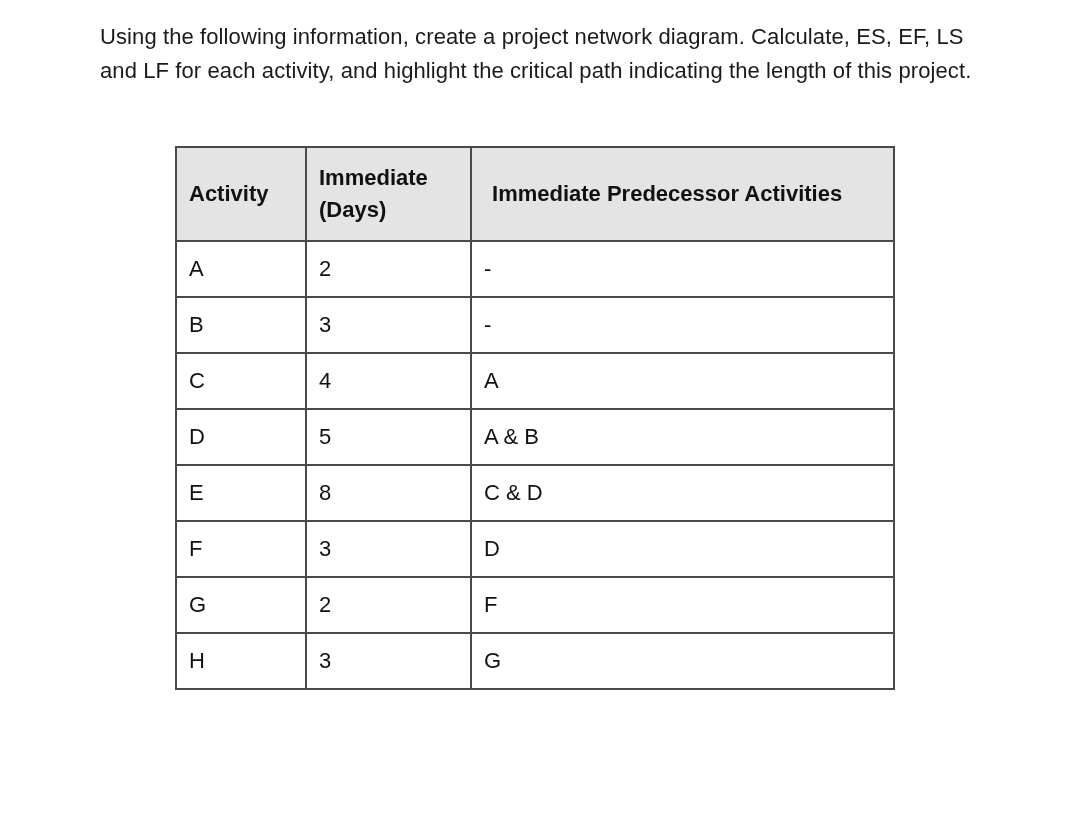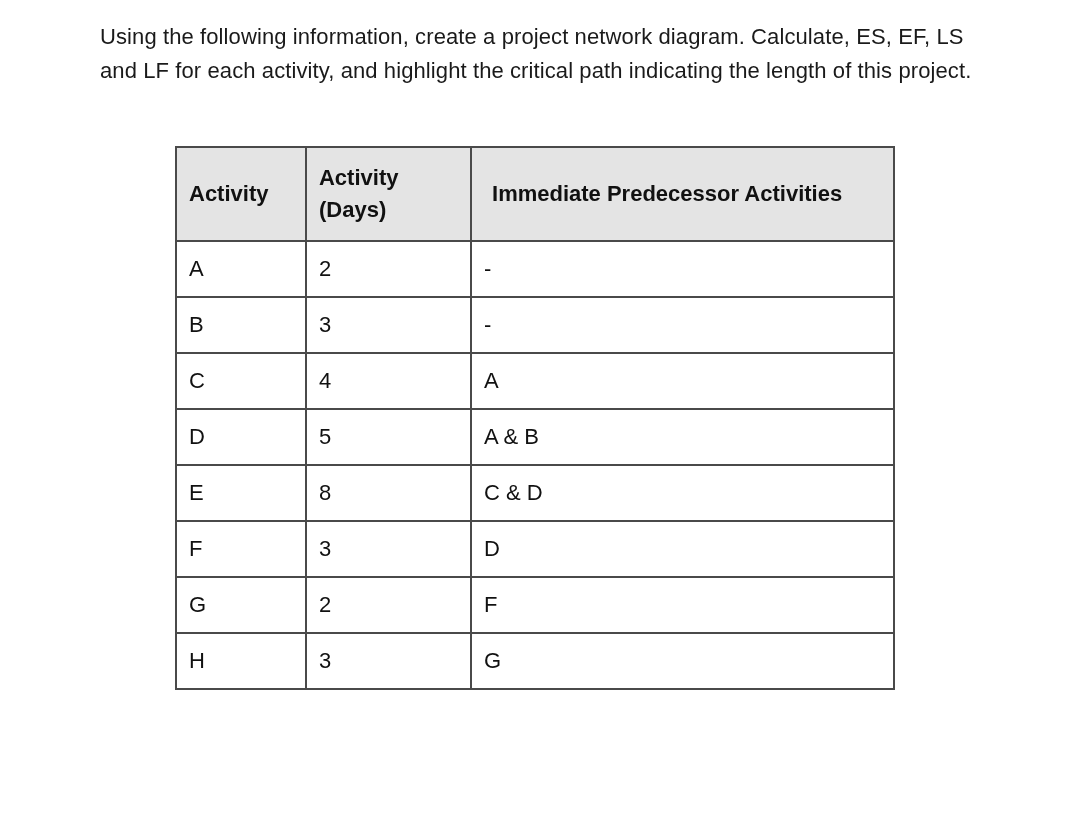--- a/index.html
+++ b/index.html
@@ -53,21 +53,21 @@
 </head>
 <body>
 
 <p class="intro">Using the following information, create a project network diagram. Calculate, ES, EF, LS and LF for each activity, and highlight the critical path indicating the length of this project.</p>
 
 <div class="table-wrap">
   <table>
     <thead>
       <tr>
         <th class="col-activity">Activity</th>
-        <th class="col-duration">Activity (Days)</th>
+        <th class="col-duration">Immediate (Days)</th>
         <th class="col-predecessor">Immediate Predecessor Activities</th>
       </tr>
     </thead>
     <tbody>
       <tr>
         <td>A</td>
         <td>2</td>
         <td>-</td>
       </tr>
       <tr>

